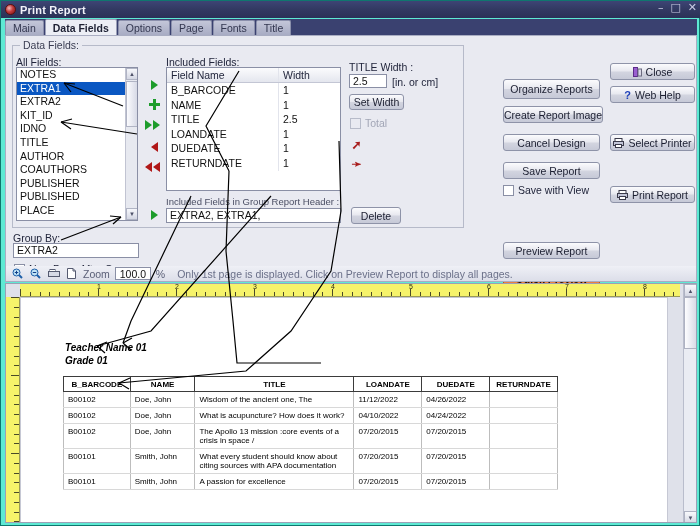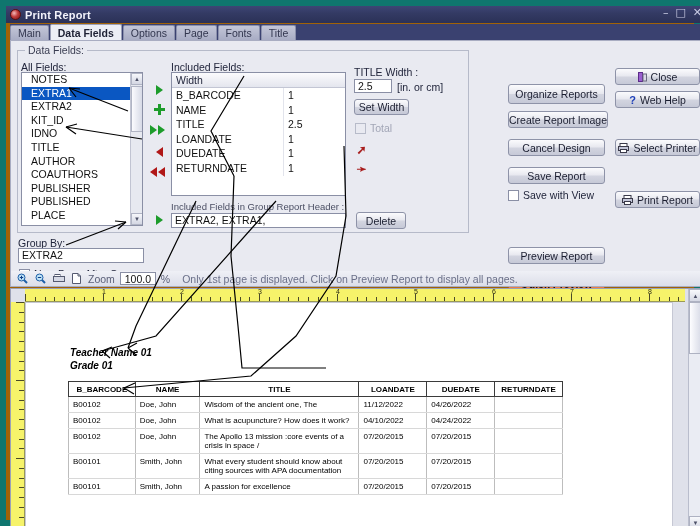--- a/index.html
+++ b/index.html
@@ -6,22 +6,22 @@
   html, body {
     margin: 0; padding: 0;
     width: 700px; height: 526px;
     overflow: hidden;
     font-family: "Liberation Sans", sans-serif;
     font-size: 11px;
   }
   #app {
     position: relative;
     width: 700px; height: 526px;
-    background: #a16207;
-    border: 6px solid #0f766e;
+    background: #5eead4;
+    border: 1px solid #0f766e;
   }
   
   .titlebar {
     position: absolute; left: 0; top: 0; width: 700px; height: 17px;
     background: linear-gradient(to bottom, #3d4575 0%, #333a63 45%, #2b3157 100%);
     display: flex; align-items: center; color: #ffffff;
   }
   .titlebar .tb-icon {
     width: 11px; height: 11px; margin-left: 4px; margin-right: 4px;
     border-radius: 50%;
@@ -71,21 +71,21 @@
     font-size: 10.5px; color: #3a3d52;
   }
   .lbl { position: absolute; font-size: 10.5px; color: #22263c; white-space: nowrap; }
 
   
   .listbox {
     position: absolute; background: #ffffff;
     border: 1px solid #8a8fa5; overflow: hidden;
   }
   .lb-item {
-    height: 13.6px; line-height: 13.6px; padding-left: 9px;
+    height: 13.6px; line-height: 13.6px; padding-left: 3px;
     font-size: 10.5px; color: #111; white-space: nowrap;
   }
   .lb-item.sel { background: #0a57c2; color: #ffffff; }
 
   .vscroll {
     position: absolute; right: 0; top: 0; width: 12px; height: 100%;
     background: #e7e9f0; border-left: 1px solid #c1c4d2;
   }
   .vscroll .arr {
     width: 12px; height: 12px; background: linear-gradient(to bottom,#f6f7fb,#d4d7e3);
@@ -288,20 +288,21 @@
         <i class="tri l-r" style="margin-left:1px;"></i>
       </div>
     <div class="abtn" style="left:141px; top:172px;">
         <i class="tri r-g"></i>
       </div>
 
     <span class="lbl" style="left:160px; top:20px;">Included Fields:</span>
 
     <div class="grid" style="left:160px; top:31px; width:175px; height:124px;">
       <div class="grid-head">
+        <div class="col-name">Field Name</div>
         <div class="col-width">Width</div>
       </div>
       <div class="grid-row">
         <div class="col-name">B_BARCODE</div>
         <div class="col-width">1</div>
       </div>
       <div class="grid-row">
         <div class="col-name">NAME</div>
         <div class="col-width">1</div>
       </div>

